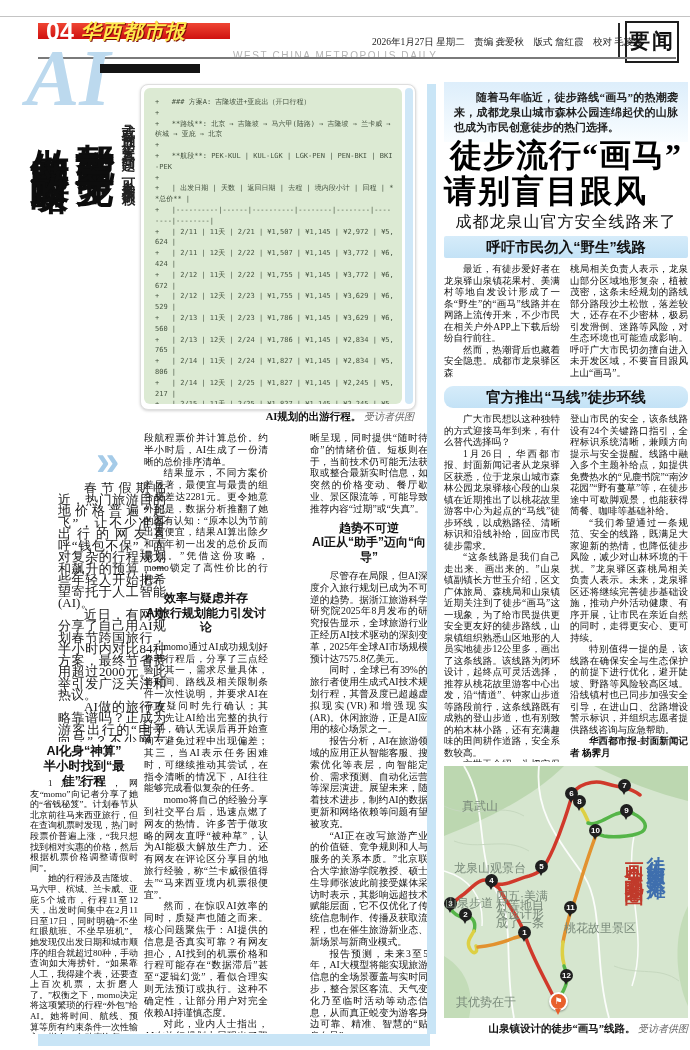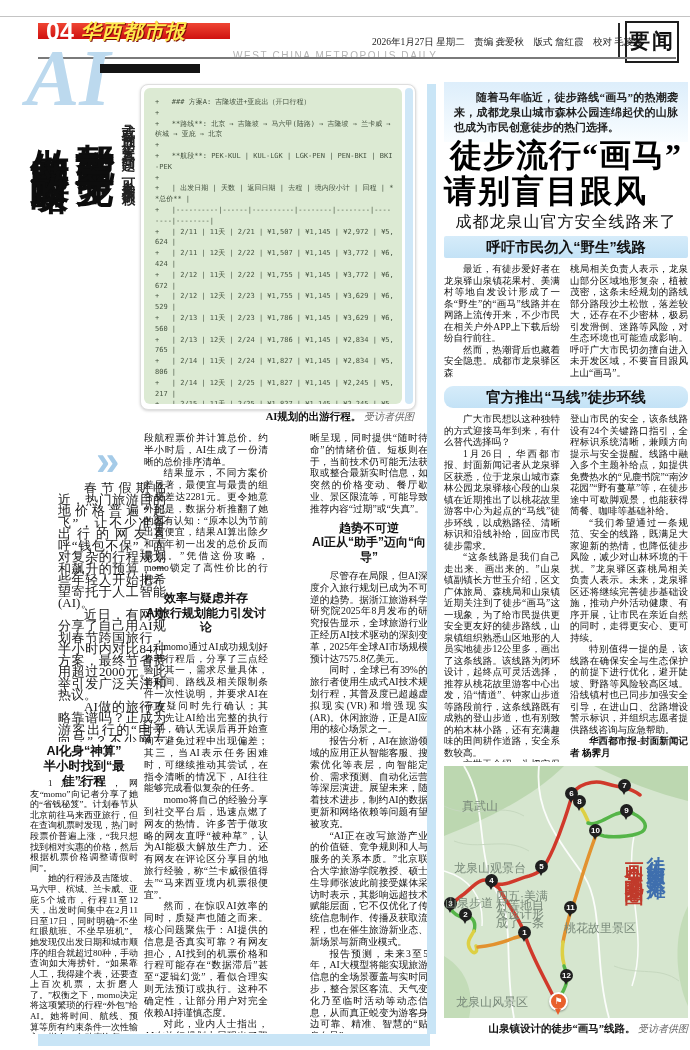--- a/index.html
+++ b/index.html
@@ -281,21 +281,21 @@
     <div class="mk" style="left:176px;top:38px">9</div>
     <div class="mk" style="left:145px;top:58px">10</div>
     <div class="mk" style="left:120px;top:135px">11</div>
     <div class="mk" style="left:116px;top:203px">12</div>
     <div class="pin">⚑</div>
     <div class="mlabel" style="left:18px;top:36px">真武山</div>
     <div class="mlabel" style="left:10px;top:98px">龙泉山观景台</div>
     <div class="mlabel" style="left:1px;top:133px">山泉步道</div>
     <div class="mlabel" style="left:52px;top:126px;width:56px">四五·美满村等地自发设计形成了一条</div>
     <div class="mlabel" style="left:120px;top:158px">桃花故里景区</div>
-    <div class="mlabel" style="left:12px;top:232px">龙泉山风景区</div>
+    <div class="mlabel" style="left:12px;top:232px">其优势在于</div>
     <div class="slogan slog-blue">徒步山泉不累瘫</div>
     <div class="slogan slog-red">画个马儿晒圈圈</div>
   </div>
   <div class="abs map-cap">
     <span class="cap-bold">山泉镇设计的徒步“画马”线路。</span>
     <span class="cap-light">受访者供图</span>
   </div>
 
 </div>
 

